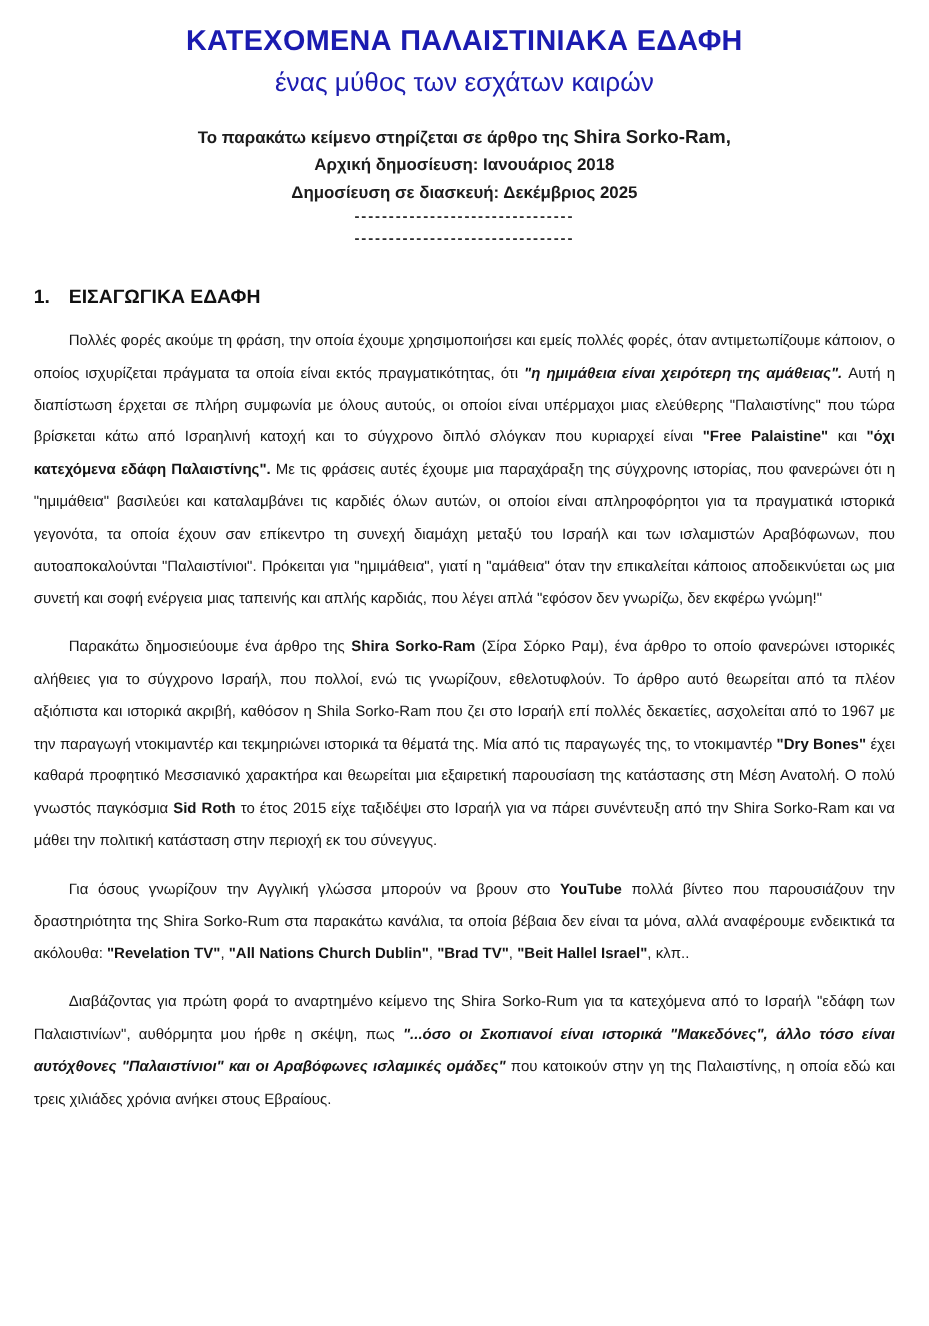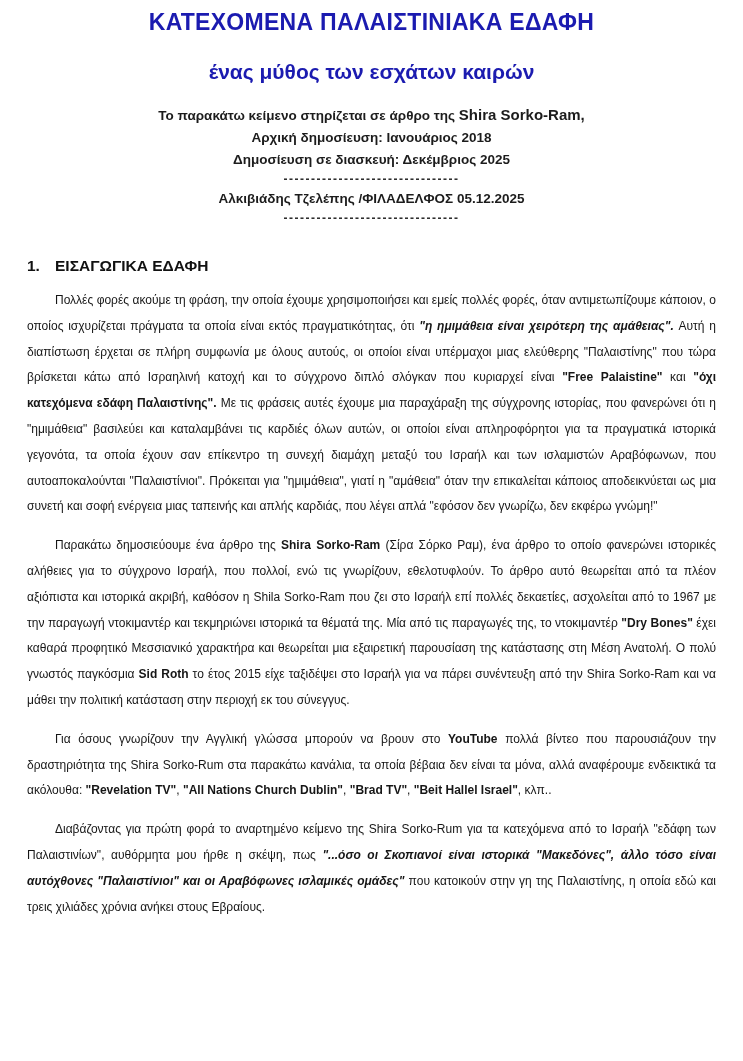--- a/index.html
+++ b/index.html
@@ -17,28 +17,28 @@
     box-sizing: border-box;
     width: 743px;
     padding: 8px 27px 18px 27px;
   }
   .doc-title {
     text-align: center;
     font-weight: bold;
     font-size: 23px;
     letter-spacing: 0.3px;
     color: #1b1bb0;
-    margin-top: 1px;
+    margin-top: 11px;
   }
   .doc-subtitle {
     text-align: center;
-    font-weight: bold;
+    font-weight: normal;
     font-size: 21px;
     color: #1b1bb0;
-    margin-top: 24px;
+    margin-top: 9px;
   }
   .meta {
     text-align: center;
     font-weight: bold;
     font-size: 13.5px;
     color: #1c1c1c;
     line-height: 22px;
     margin-top: 20px;
   }
   .meta-line { white-space: pre-wrap; }
@@ -78,21 +78,20 @@
 <div class="page">
 
   <div class="doc-title">ΚΑΤΕΧΟΜΕΝΑ ΠΑΛΑΙΣΤΙΝΙΑΚΑ ΕΔΑΦΗ</div>
   <div class="doc-subtitle">ένας μύθος των εσχάτων καιρών</div>
 
   <div class="meta">
     <div class="meta-line"><span>Το παρακάτω κείμενο στηρίζεται σε άρθρο της </span><span class="author-name">Shira Sorko-Ram,</span></div>
     <div class="meta-line">Αρχική δημοσίευση: Ιανουάριος 2018</div>
     <div class="meta-line">Δημοσίευση σε διασκευή: Δεκέμβριος 2025</div>
     <div class="divider">--------------------------------</div>
-    <div class="meta-line">Αλκιβιάδης Τζελέπης /ΦΙΛΑΔΕΛΦΟΣ 05.12.2025</div>
     <div class="divider">--------------------------------</div>
   </div>
 
   <div class="section-heading">
     <span class="section-number">1.</span>
     <span>ΕΙΣΑΓΩΓΙΚΑ ΕΔΑΦΗ</span>
   </div>
 
   <div>
       <p class="para"><span>Πολλές φορές ακούμε τη φράση, την οποία έχουμε χρησιμοποιήσει και εμείς πολλές φορές, όταν αντιμετωπίζουμε κάποιον, ο οποίος ισχυρίζεται πράγματα τα οποία είναι εκτός πραγματικότητας, ότι </span><span class="b i">"η ημιμάθεια είναι χειρότερη της αμάθειας". </span><span>Αυτή η διαπίστωση έρχεται σε πλήρη συμφωνία με όλους αυτούς, οι οποίοι είναι υπέρμαχοι μιας ελεύθερης "Παλαιστίνης" που τώρα βρίσκεται κάτω από Ισραηλινή κατοχή και το σύγχρονο διπλό σλόγκαν που κυριαρχεί είναι </span><span class="b">"Free Palaistine"</span><span> και </span><span class="b">"όχι κατεχόμενα εδάφη Παλαιστίνης". </span><span>Με τις φράσεις αυτές έχουμε μια παραχάραξη της σύγχρονης ιστορίας, που φανερώνει ότι η "ημιμάθεια" βασιλεύει και καταλαμβάνει τις καρδιές όλων αυτών, οι οποίοι είναι απληροφόρητοι για τα πραγματικά ιστορικά γεγονότα, τα οποία έχουν σαν επίκεντρο τη συνεχή διαμάχη μεταξύ του Ισραήλ και των ισλαμιστών Αραβόφωνων, που αυτοαποκαλούνται "Παλαιστίνιοι". Πρόκειται για "ημιμάθεια", γιατί η "αμάθεια" όταν την επικαλείται κάποιος αποδεικνύεται ως μια συνετή και σοφή ενέργεια μιας ταπεινής και απλής καρδιάς, που λέγει απλά "εφόσον δεν γνωρίζω, δεν εκφέρω γνώμη!"</span></p>

